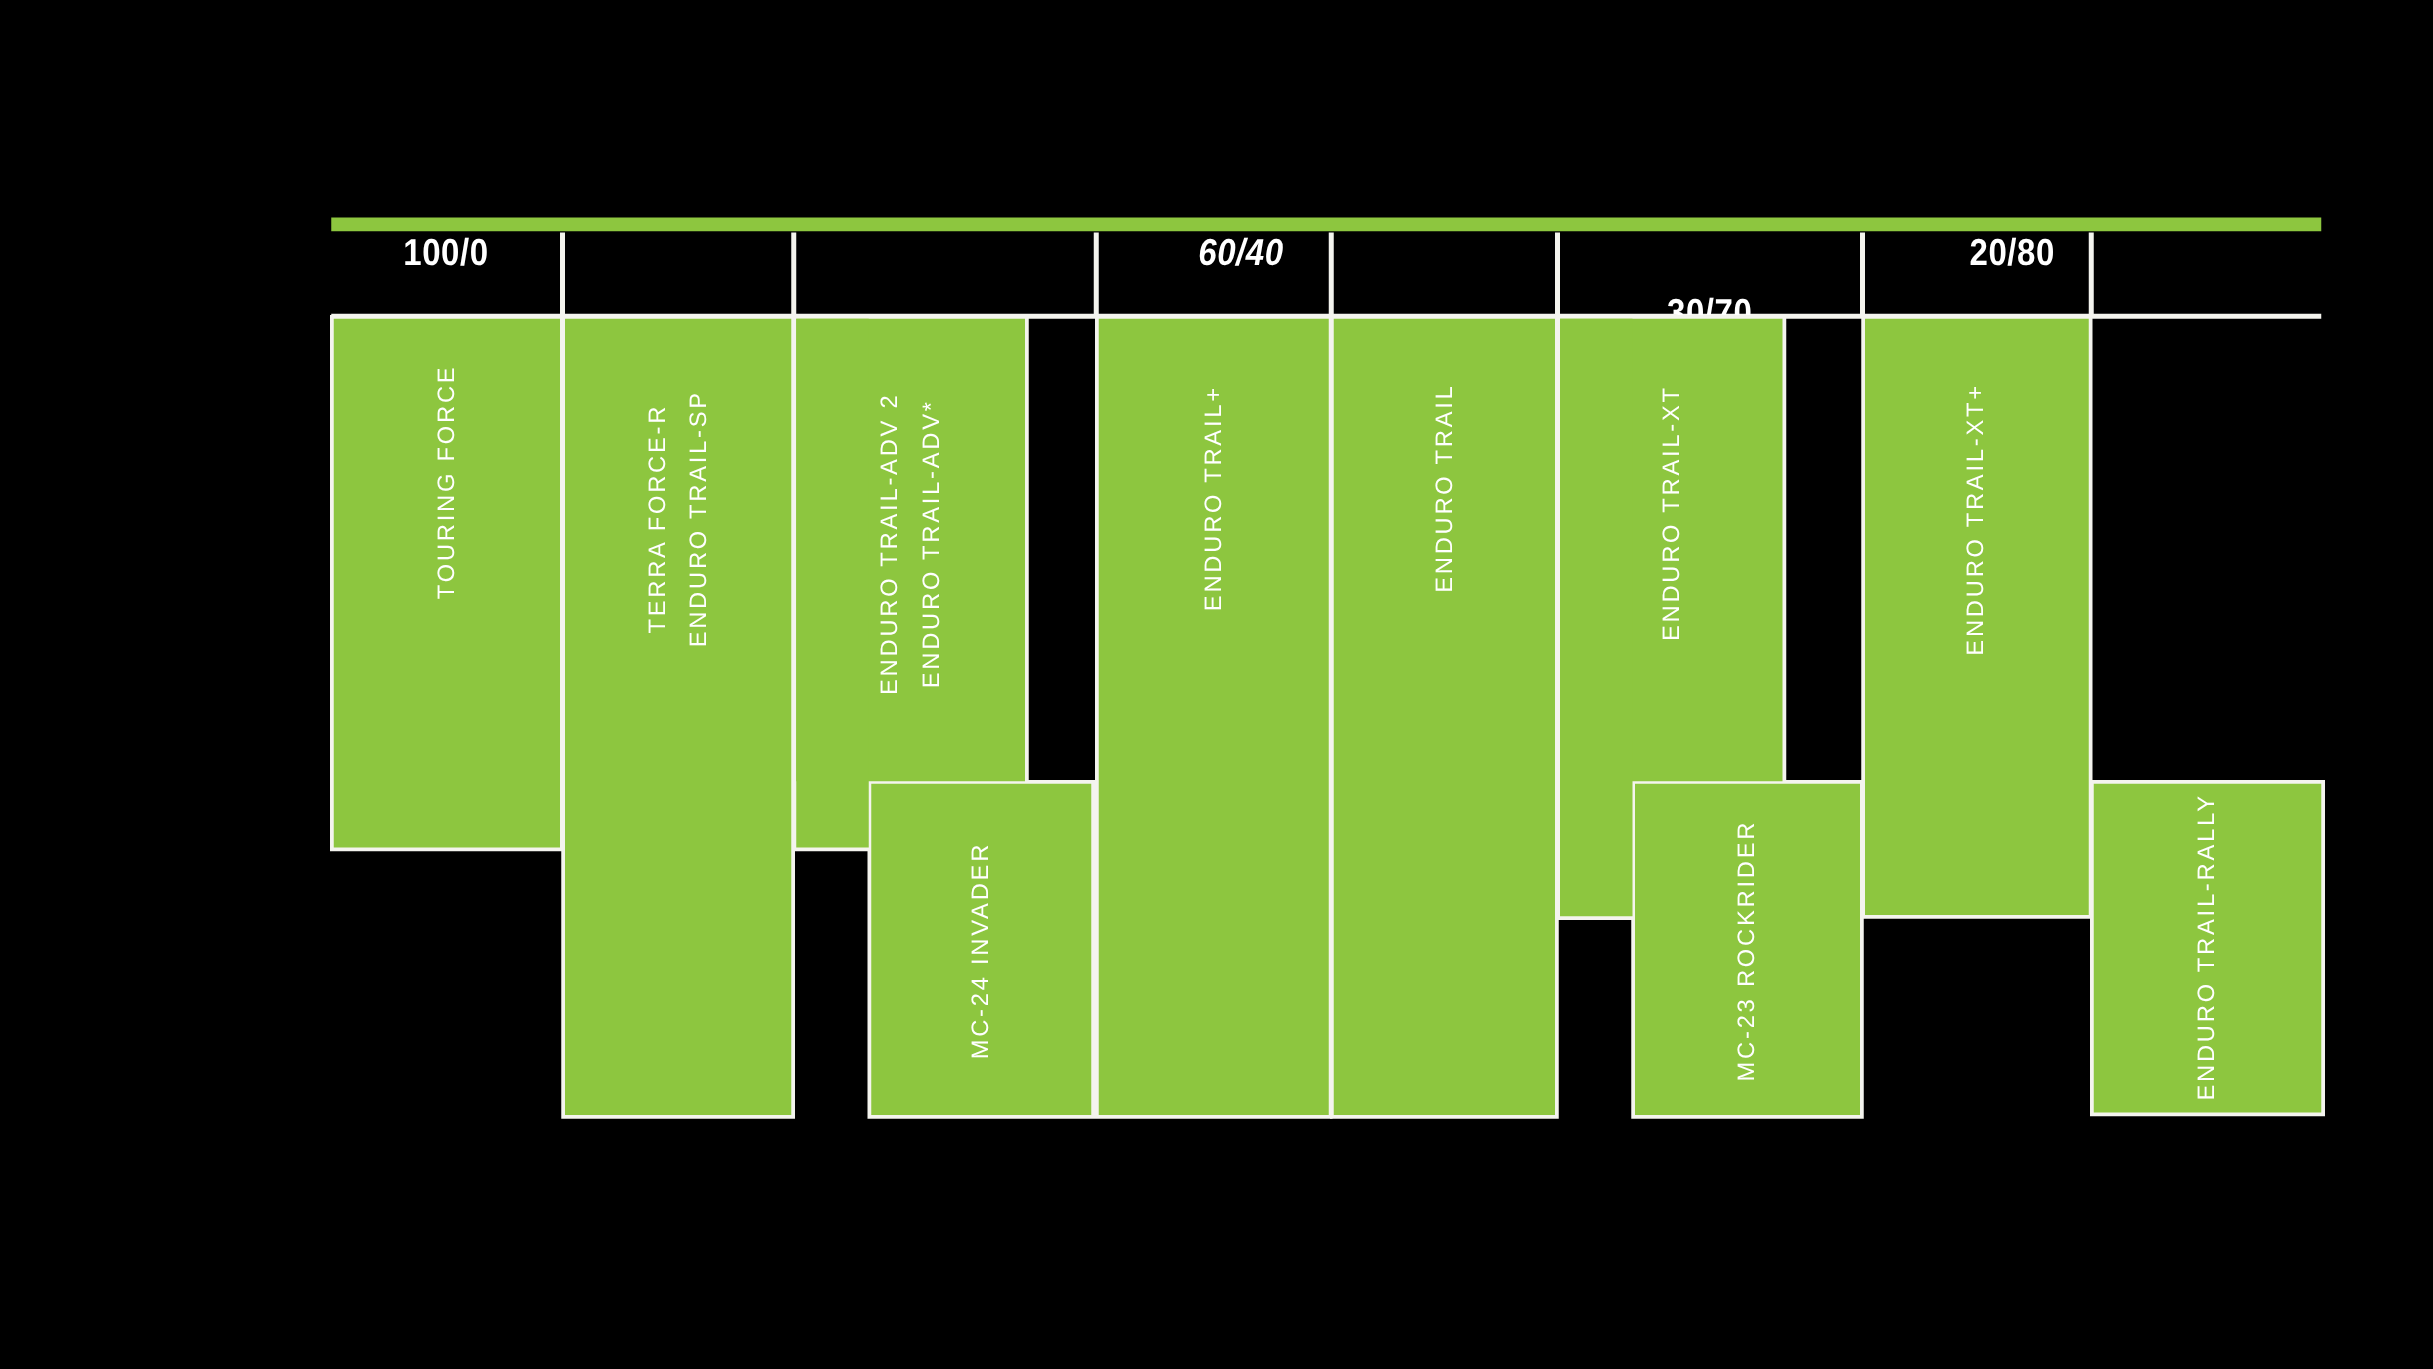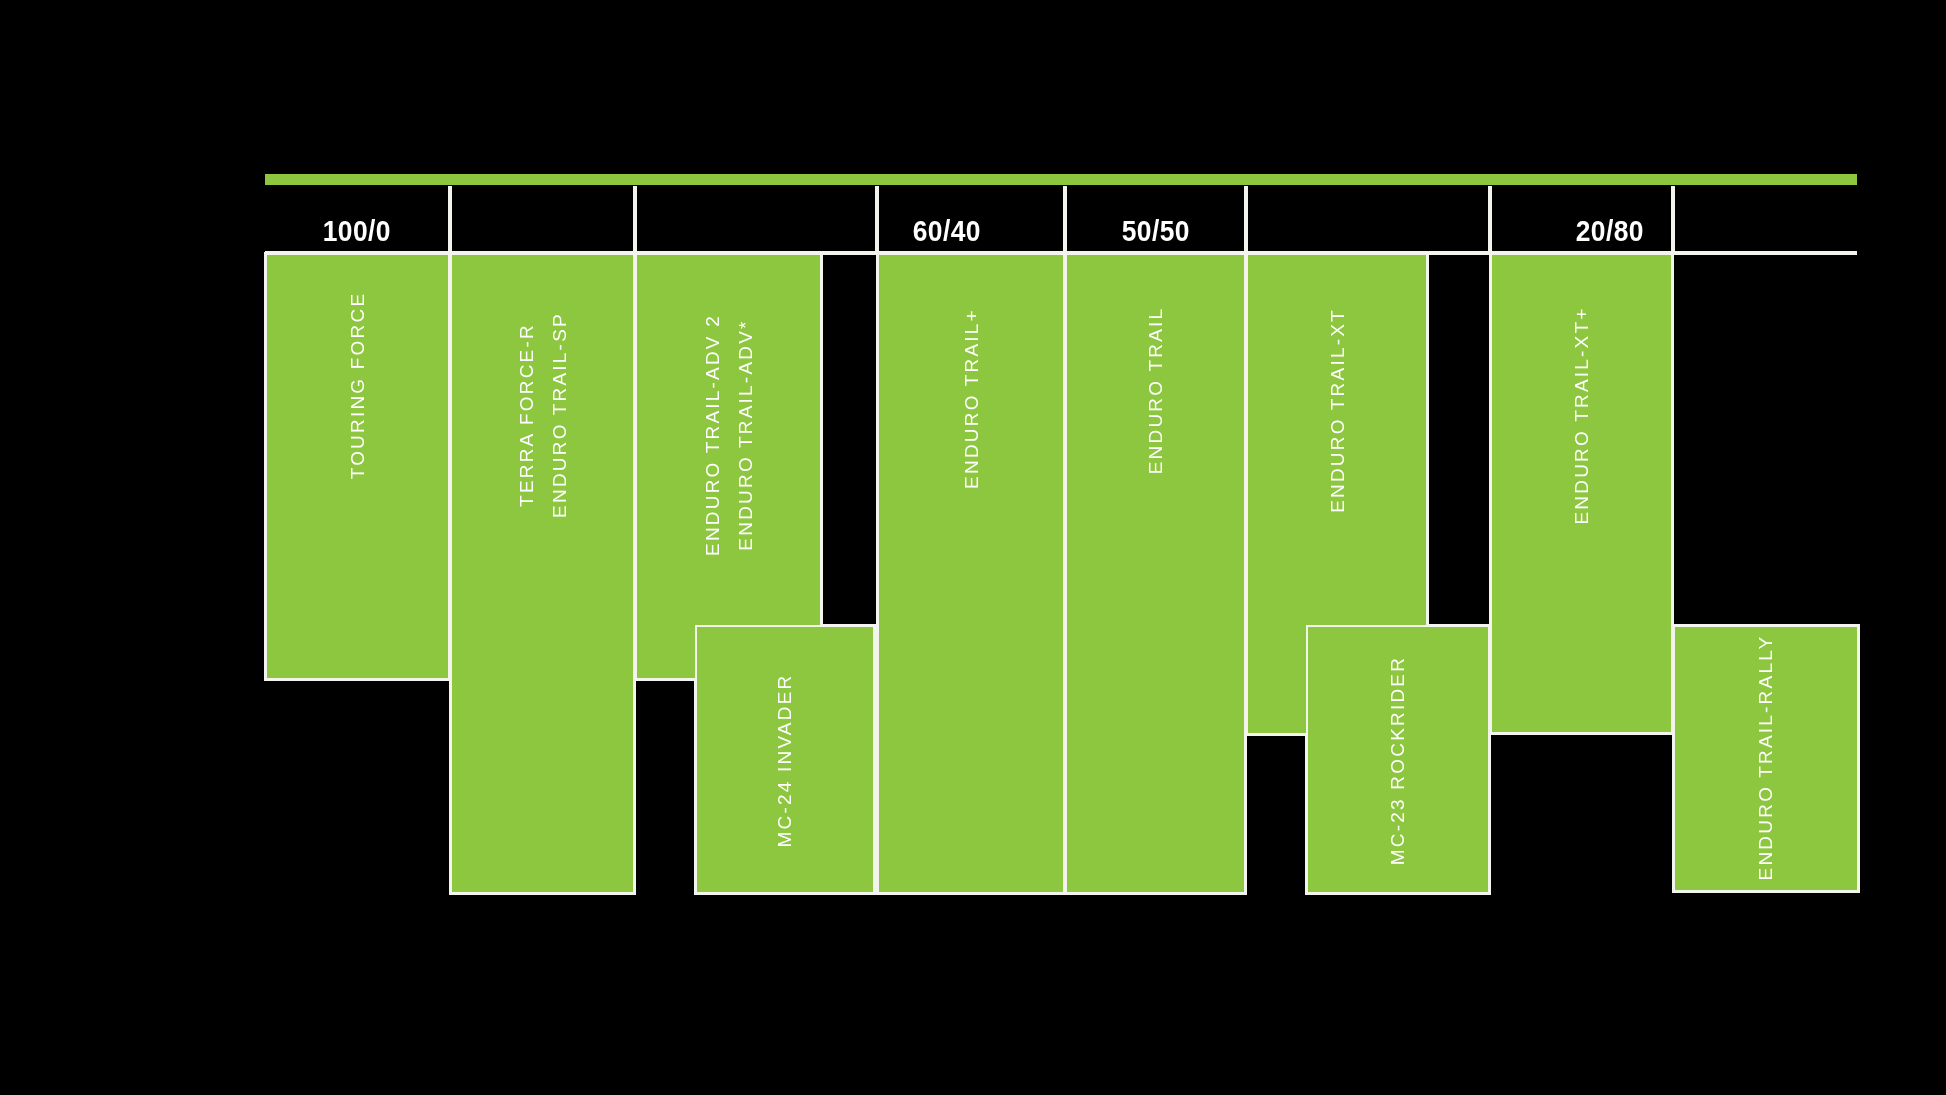--- a/index.html
+++ b/index.html
@@ -15,21 +15,21 @@
     overflow:hidden;
     font-family:"Liberation Sans", sans-serif;
   }
   .bar{position:absolute;background:var(--green);}
   .u{position:absolute;background:var(--line);}
   .g{position:absolute;background:var(--green);}
   .vline{position:absolute;background:var(--line);}
   .hline{position:absolute;background:var(--line);}
   .hc{
     position:absolute;height:62px;top:186px;
-    display:flex;align-items:flex-end;justify-content:center;
+    display:flex;align-items:flex-start;justify-content:center;
     color:#ffffff;font-weight:bold;font-size:30px;letter-spacing:0.5px;
   }
   .hc .cond{display:inline-block;transform:scaleX(0.88);white-space:nowrap;}
   .vl{
     position:absolute;height:30px;
     display:flex;align-items:center;justify-content:center;
     overflow:visible;
   }
   .rot{
     transform:rotate(-90deg);
@@ -55,25 +55,22 @@
   <div class="vline" style="left:633px;top:186px;width:4px;height:66px;"></div>
   <div class="vline" style="left:875px;top:186px;width:4px;height:66px;"></div>
   <div class="vline" style="left:1063px;top:186px;width:4px;height:66px;"></div>
   <div class="vline" style="left:1244px;top:186px;width:4px;height:66px;"></div>
   <div class="vline" style="left:1488px;top:186px;width:4px;height:66px;"></div>
   <div class="vline" style="left:1671px;top:186px;width:4px;height:66px;"></div>
 
   <div class="hc" style="left:265px;width:183px;">
       <span class="cond">100/0</span>
     </div>
-  <div class="hc" style="left:840px;width:214px;">
+  <div class="hc" style="left:886px;width:214px;font-style:italic;">
       <span class="cond">60/40</span>
-    </div>
-  <div class="hc" style="left:1067px;width:177px;">
-      <span class="cond">50/50</span>
     </div>
   <div class="hc" style="left:1248px;width:240px;margin-top:48px;">
       <span class="cond">30/70</span>
     </div>
   <div class="hc" style="left:1492px;width:179px;margin-left:28px;">
       <span class="cond">20/80</span>
     </div>
 
   <div class="u" style="left:264px;top:252px;width:187px;height:429px;"></div>
   <div class="u" style="left:449px;top:252px;width:187px;height:643px;"></div>

